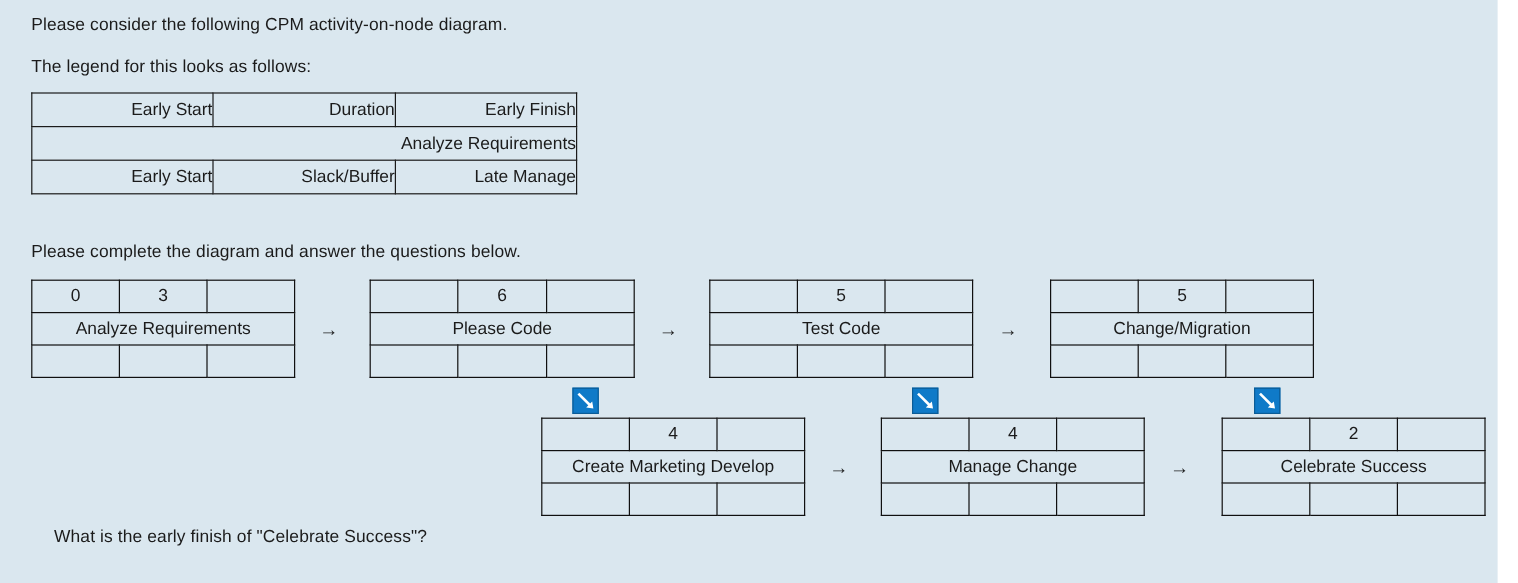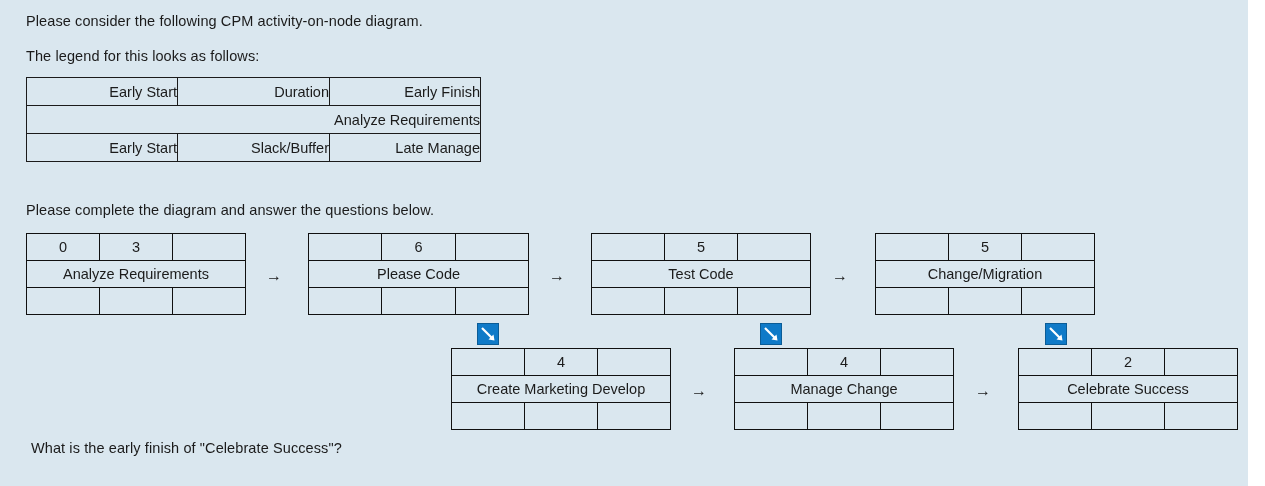--- a/index.html
+++ b/index.html
@@ -265,15 +265,15 @@
       <td class="name" colspan="3">Celebrate Success</td>
     </tr>
     <tr>
       <td></td>
       <td></td>
       <td></td>
     </tr>
   </tbody>
     </table>
 
-  <div class="txt" style="left:31px; top:440px;">What is the early finish of "Celebrate Success"?</div>
+  <div class="txt" style="left:45px; top:440px;">What is the early finish of "Celebrate Success"?</div>
 
 </div>
 
 </body></html>

